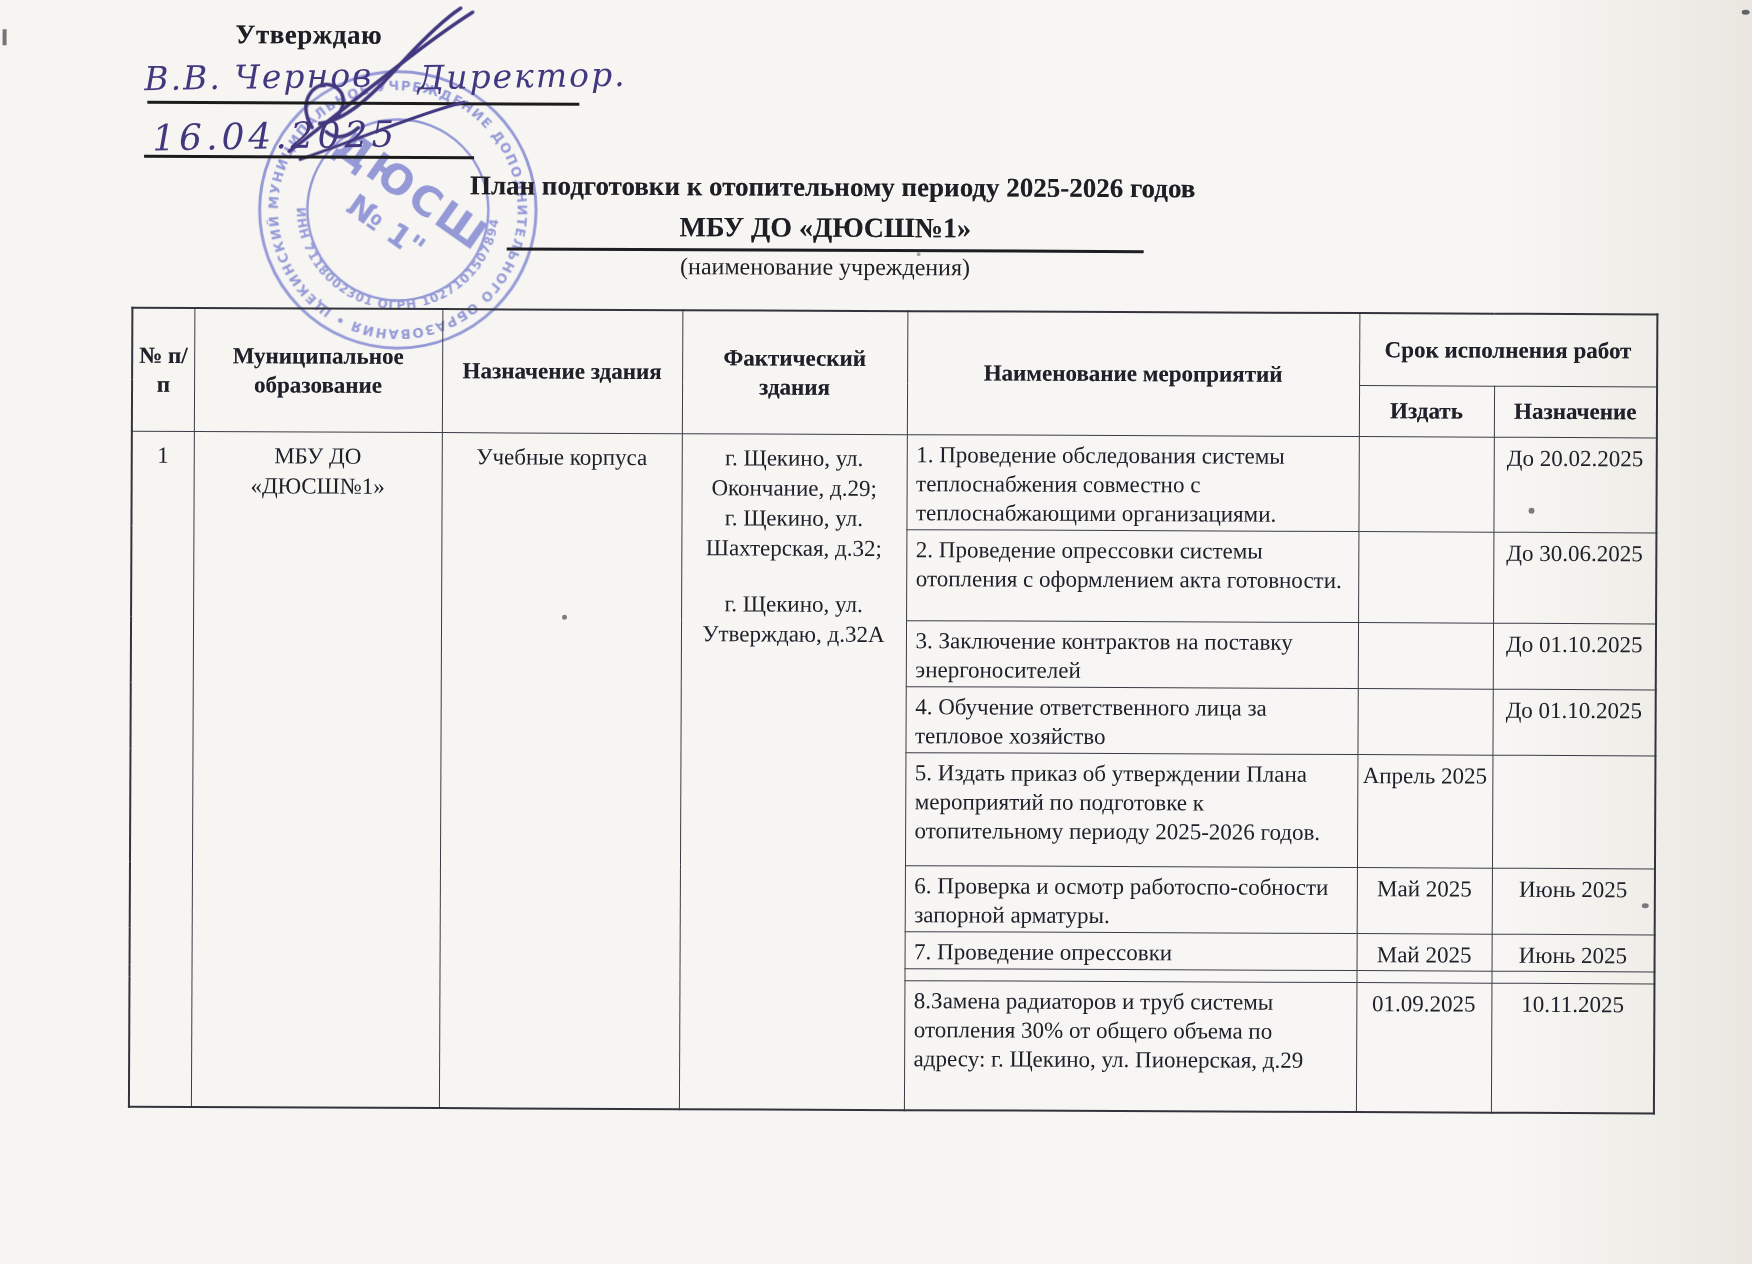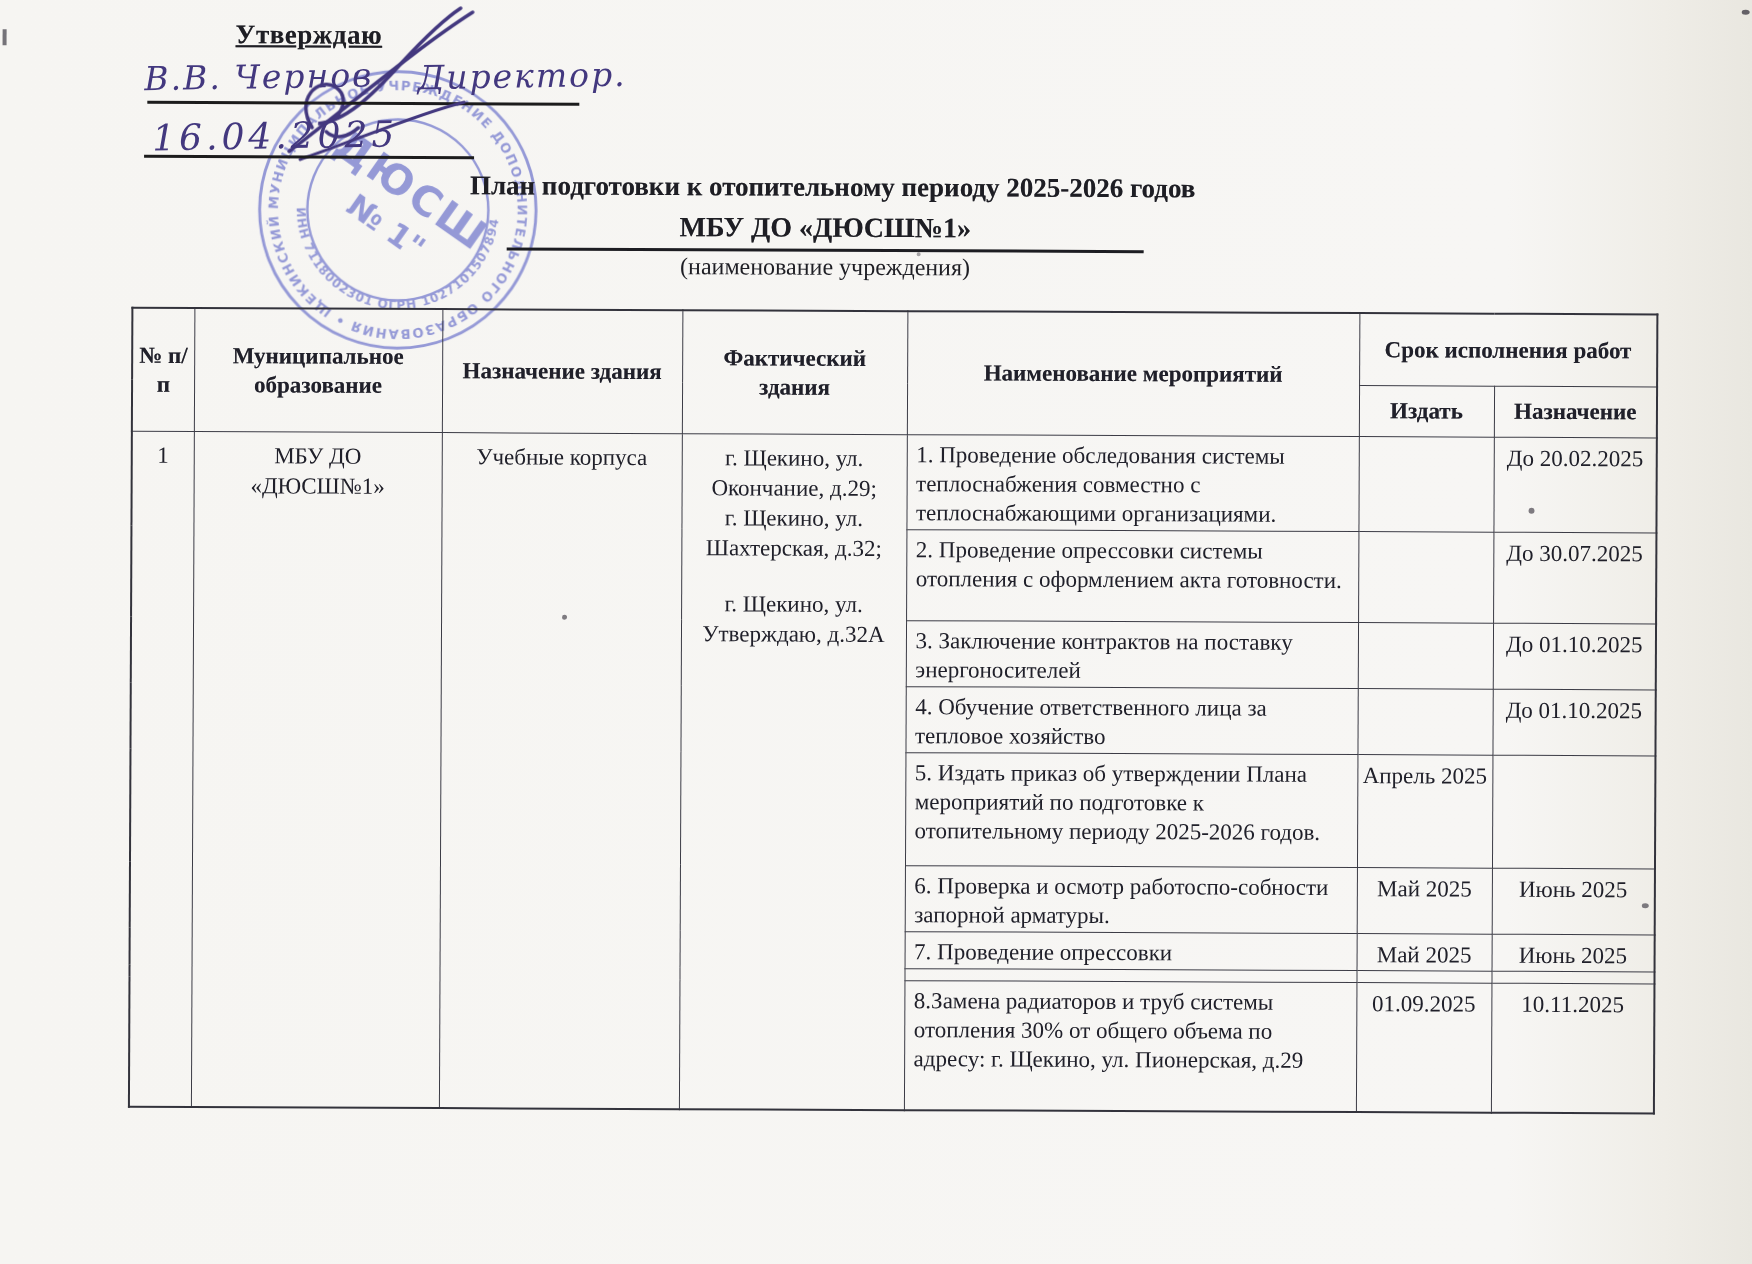--- a/index.html
+++ b/index.html
@@ -14,21 +14,20 @@
   }
   .content {
     position: absolute; left: 0; top: 0; width: 1752px; height: 1264px;
     transform: rotate(0.25deg);
     color: #1e1e24;
   }
   .abs { position: absolute; }
   .t-approve {
     font-weight: bold; font-size: 27px; letter-spacing: 0.5px;
     text-shadow: 0 0 0.5px rgba(20,20,30,0.5);
-    text-decoration: underline;
   }
   .handwrite {
     font-family: "DejaVu Serif", serif;
     font-style: italic;
     color: #43387f;
     letter-spacing: 2px;
     white-space: nowrap;
     transform: rotate(-1.2deg);
   }
   .hw-name  { font-size: 33px; }
@@ -180,21 +179,21 @@
             <div class="addr-line">г. Щекино, ул.</div>
             <div class="addr-line">Утверждаю, д.32А</div>
           </td>
           <td class="activity">1. Проведение обследования системы теплоснабжения совместно с теплоснабжающими организациями.</td>
           <td class="date"></td>
           <td class="date">До 20.02.2025</td>
         </tr>
         <tr class="r2">
           <td class="activity">2. Проведение опрессовки системы отопления с оформлением акта готовности.</td>
           <td class="date"></td>
-          <td class="date">До 30.07.2025</td>
+          <td class="date">До 30.06.2025</td>
         </tr>
         <tr class="r3">
           <td class="activity">3. Заключение контрактов на поставку энергоносителей</td>
           <td class="date"></td>
           <td class="date">До 01.10.2025</td>
         </tr>
         <tr class="r4">
           <td class="activity">4. Обучение ответственного лица за тепловое хозяйство</td>
           <td class="date"></td>
           <td class="date">До 01.10.2025</td>

